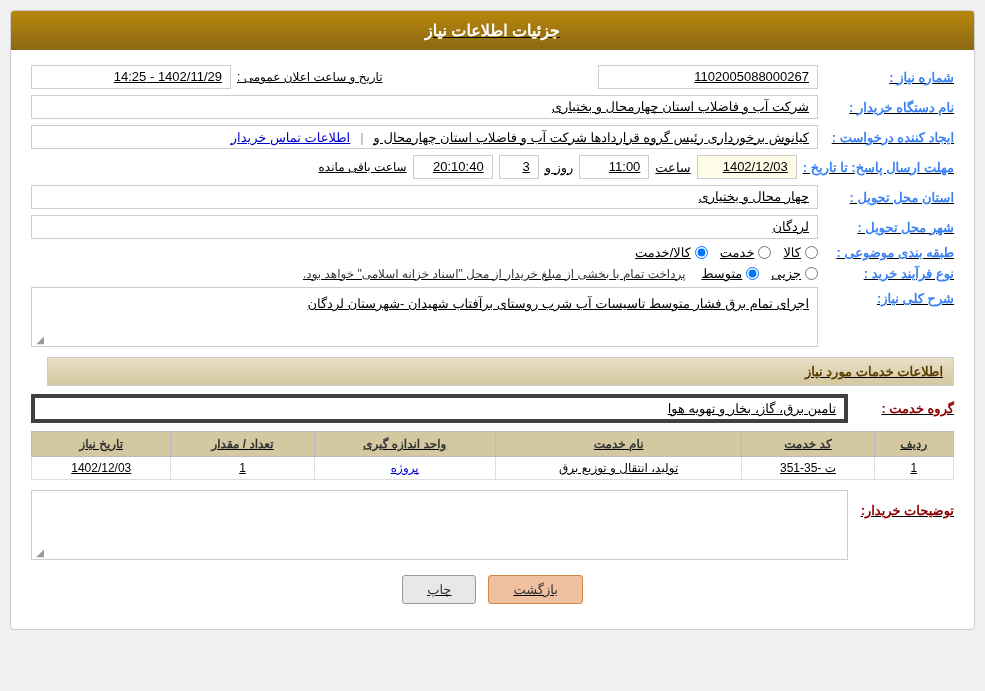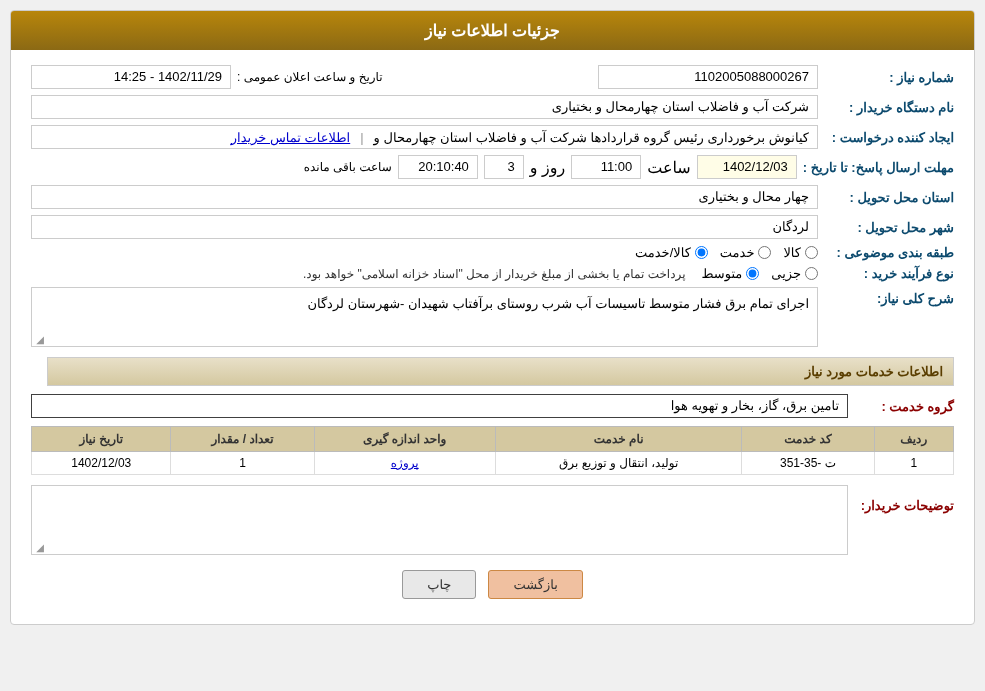--- a/index.html
+++ b/index.html
@@ -7,20 +7,21 @@
       font-family: Tahoma, Arial, sans-serif;
       font-size: 13px;
       background: #f0f0f0;
       direction: rtl;
     }
     .page-wrapper {
       width: 985px;
       min-height: 691px;
       background: #f0f0f0;
       padding: 10px;
+      text-decoration: underline;
     }
     .main-card {
       background: #fff;
       border: 1px solid #ccc;
       border-radius: 4px;
       overflow: hidden;
     }
     .card-header {
       background: linear-gradient(to bottom, #b8860b, #8b6914);
       color: #fff;
@@ -32,21 +33,21 @@
     .card-body {
       padding: 15px 20px;
     }
     .info-row {
       display: flex;
       align-items: center;
       margin-bottom: 6px;
       gap: 6px;
     }
     .label {
-      color: #0c4a6e;
+      color: #3b82f6;
       font-weight: bold;
       white-space: nowrap;
       min-width: 130px;
       text-align: right;
     }
     .value-box {
       border: 1px solid #ccc;
       background: #fff;
       padding: 3px 8px;
       min-height: 24px;
@@ -58,21 +59,21 @@
       padding: 3px 8px;
       min-height: 24px;
       min-width: 100px;
       background: #fff;
     }
     .date-field.yellow {
       background: #fffde7;
     }
     .time-label {
       white-space: nowrap;
-      font-size: 16px;
+      font-size: 13px;
     }
     .remain-label {
       white-space: nowrap;
       font-size: 12px;
     }
     .radio-group {
       display: flex;
       align-items: center;
       gap: 12px;
       flex: 1;
@@ -125,21 +126,21 @@
       margin-bottom: 8px;
     }
     .service-label {
       color: #8b0000;
       font-weight: bold;
       white-space: nowrap;
       min-width: 100px;
       text-align: right;
     }
     .service-value {
-      border: 1px solid #404040;
+      border: 4px solid #404040;
       background: #fff;
       padding: 3px 8px;
       min-height: 24px;
       flex: 1;
     }
     
     .data-table {
       width: 100%;
       border-collapse: collapse;
       margin-bottom: 10px;

